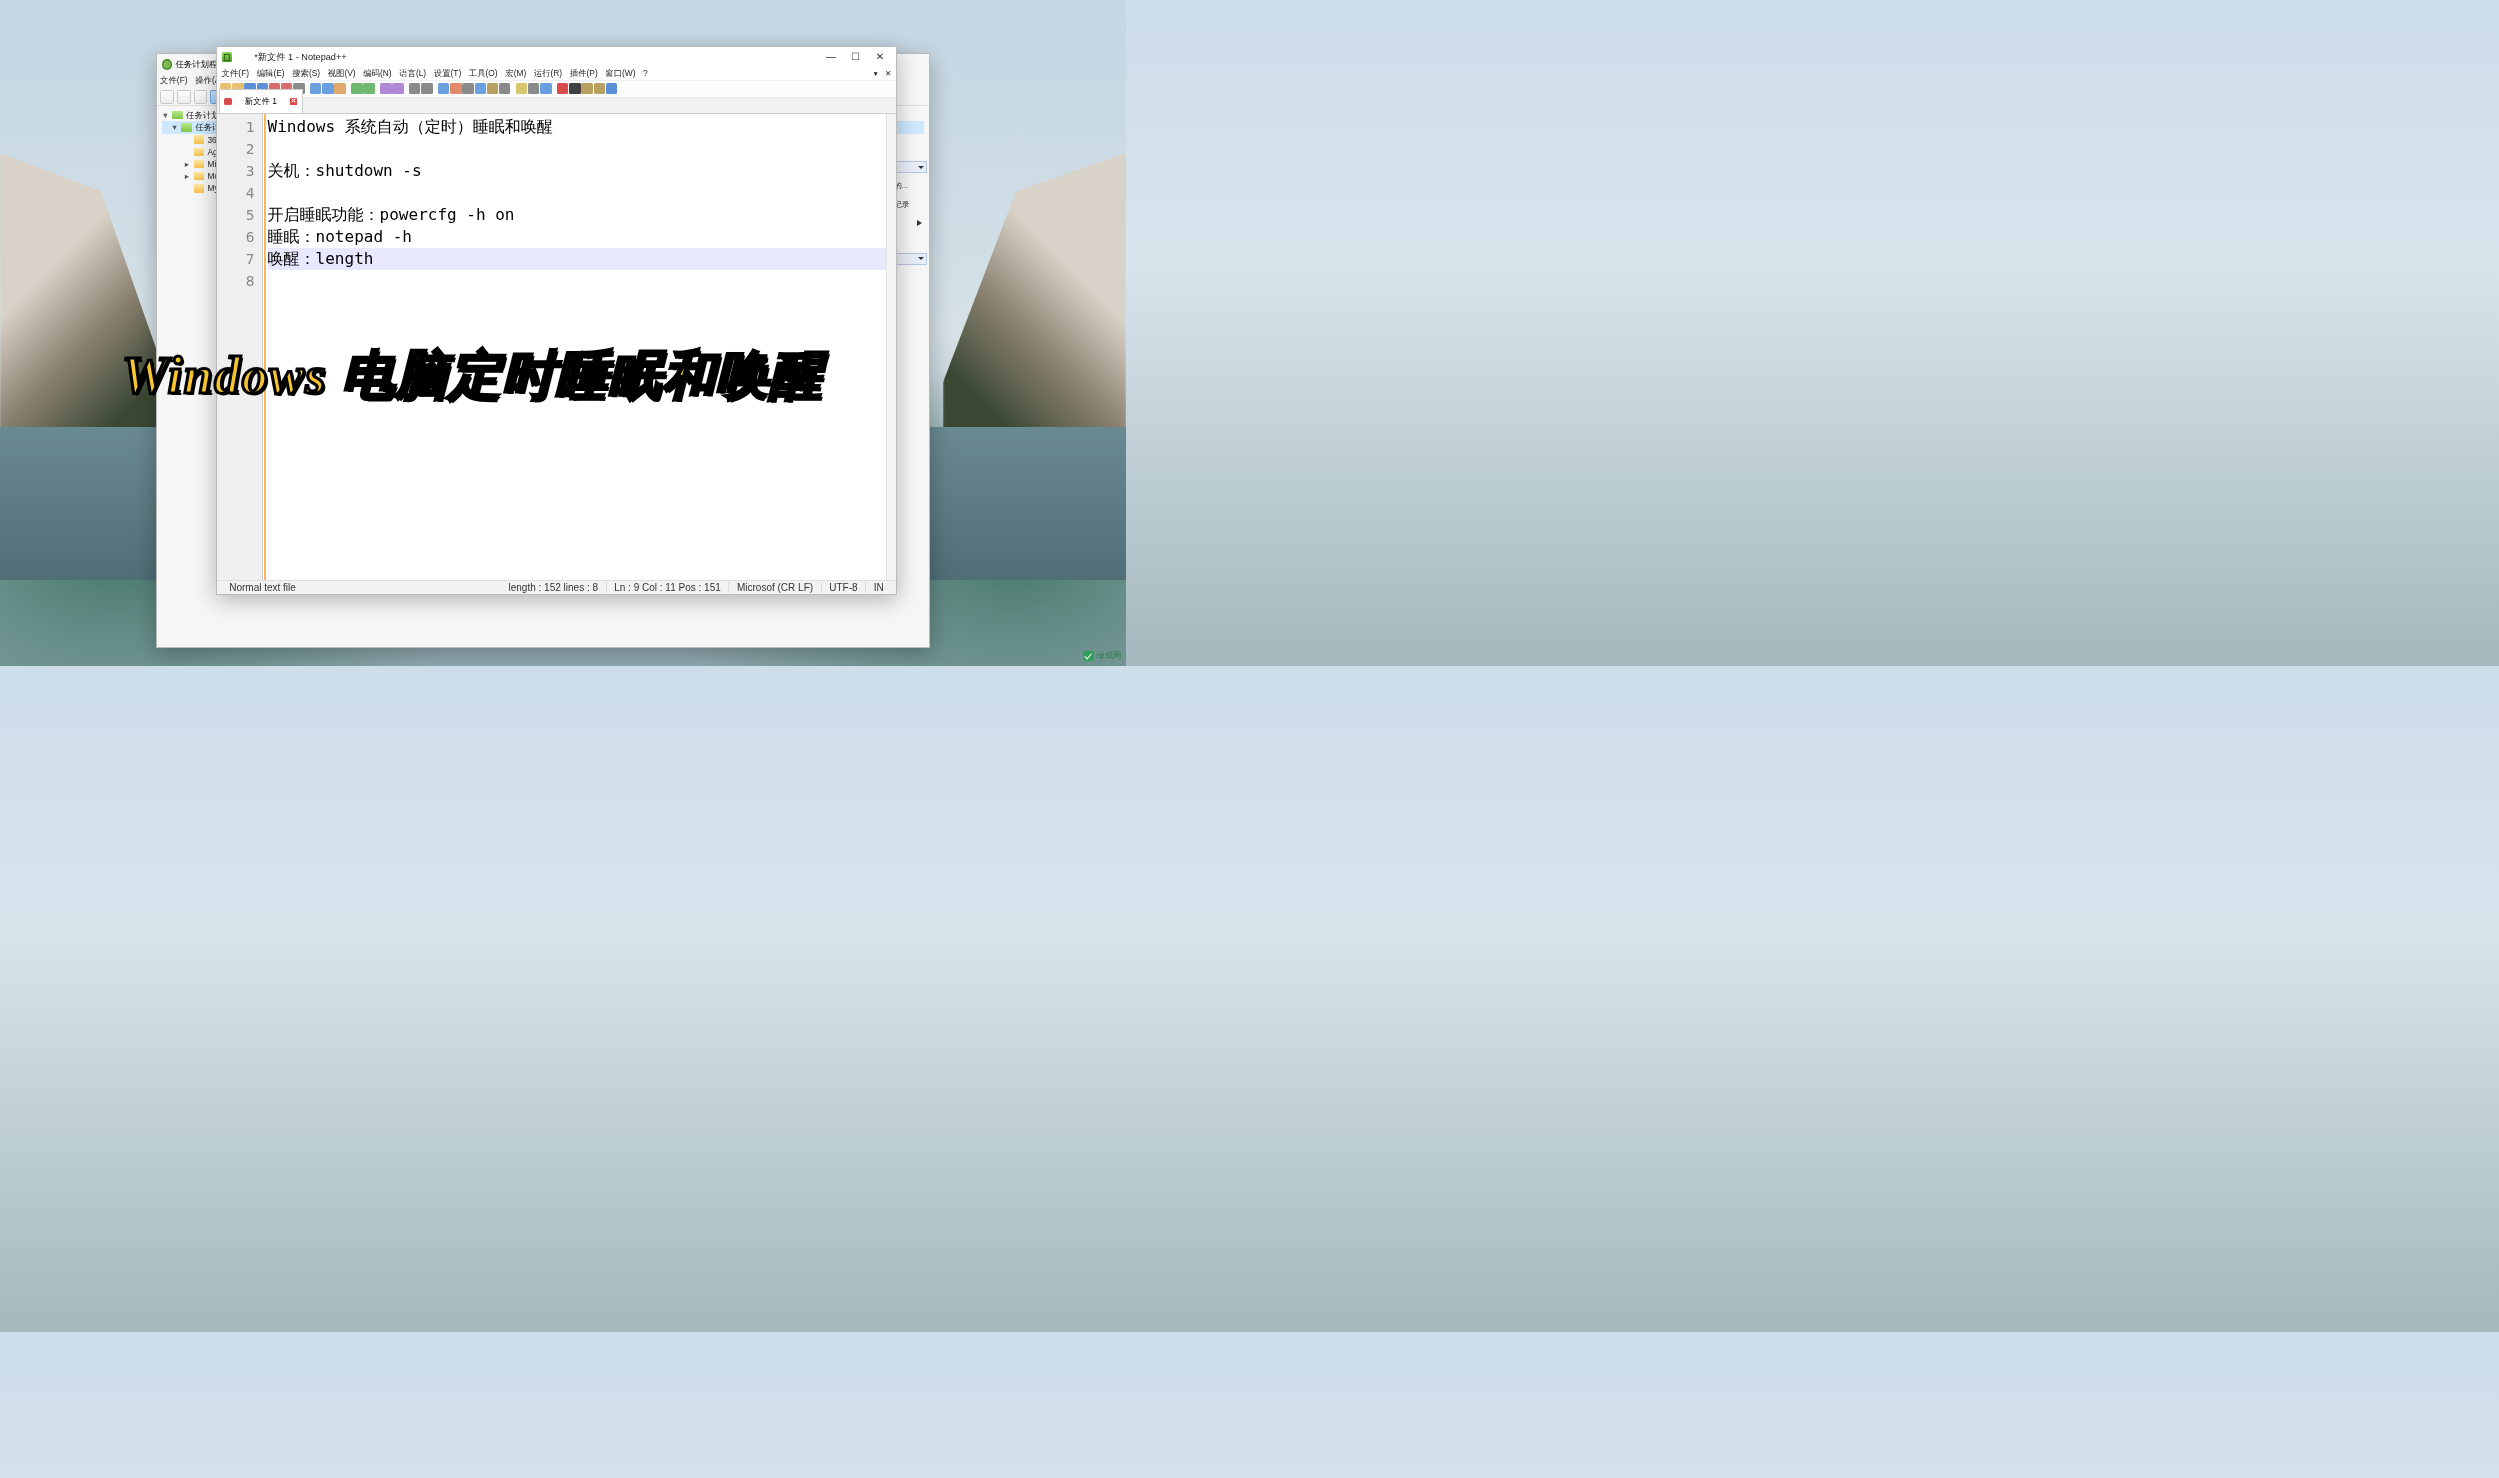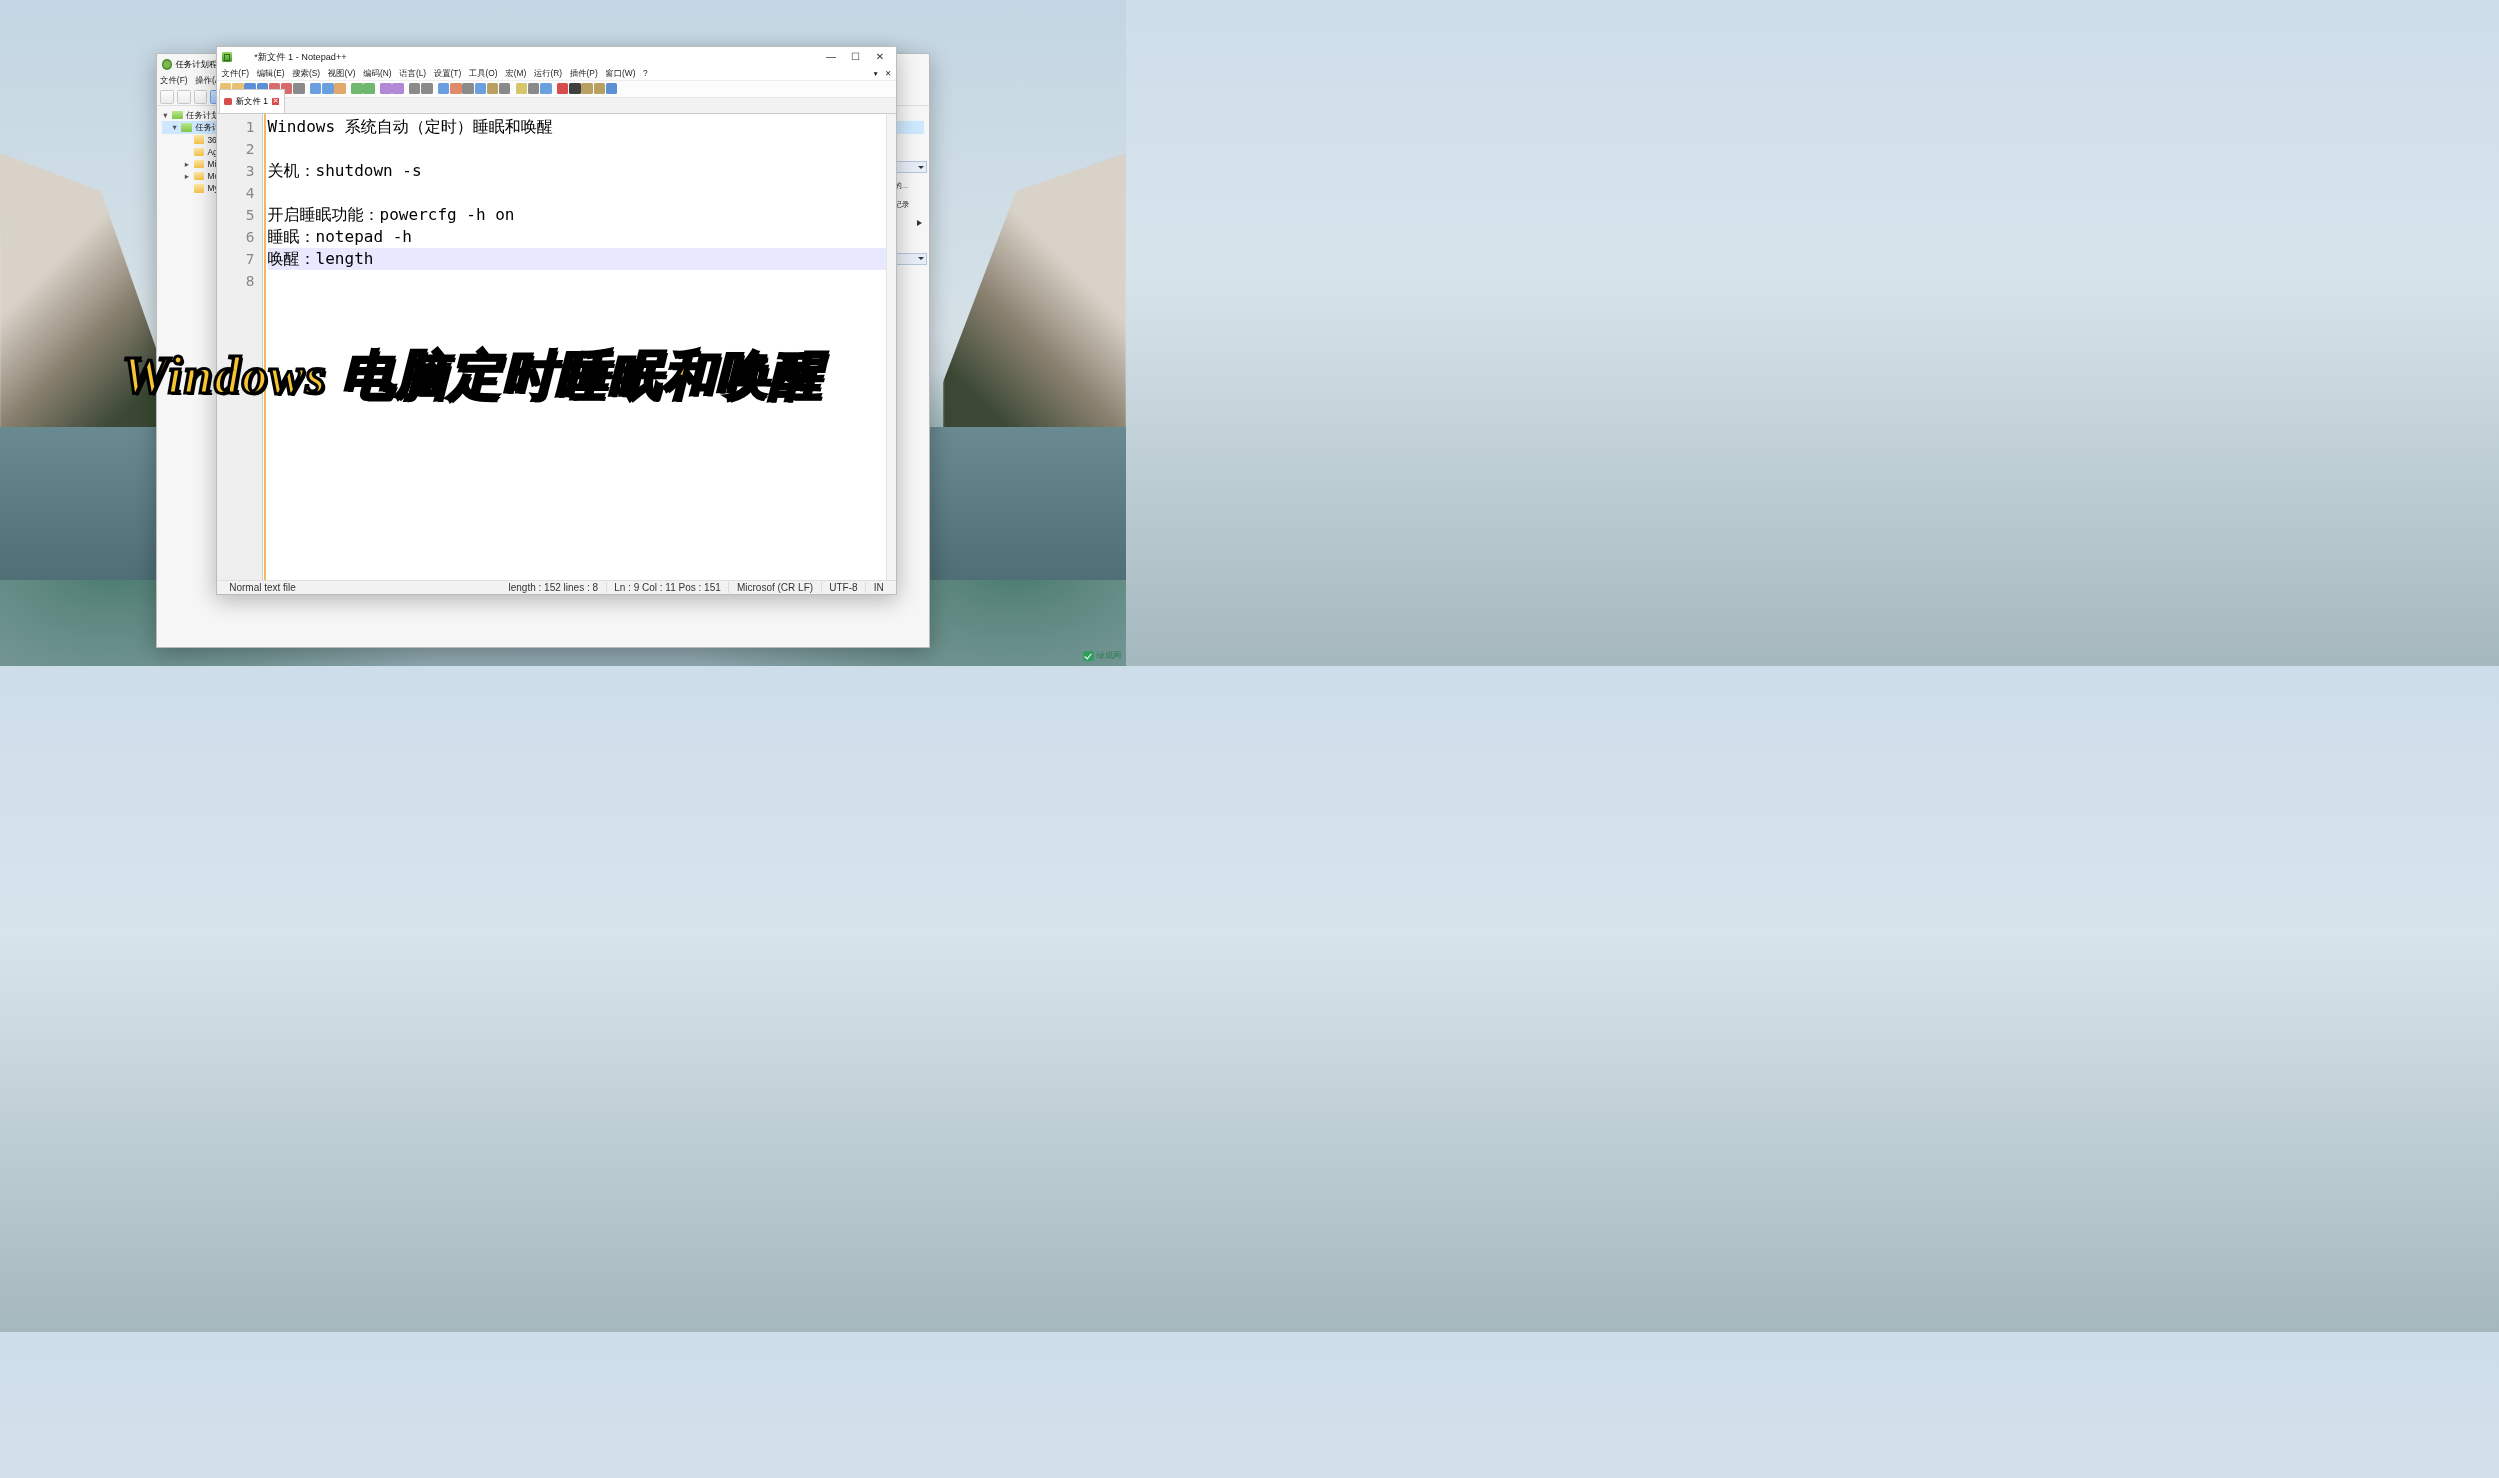--- a/index.html
+++ b/index.html
@@ -71,21 +71,21 @@
 .np-ico::after { content:""; position:absolute; left:2.3px; top:2.3px; width:4.6px; height:4.6px; border:0.8px solid #356e1a; }
 .np-title-text { flex: 1; font-size: 9.2px; color: #222; }
 .win-btns { display: flex; gap: 1.5px; }
 .win-btn { width: 23px; height: 15.3px; display: flex; align-items: center; justify-content: center; font-size: 10px; color: #333; border-radius: 1.5px; }
 .np-menu { height: 13.7px; display: flex; align-items: center; gap: 7.6px; padding: 0 4.6px; font-size: 8.4px; color: #222; border-bottom: 0.8px solid #eee; }
 .np-menu .sp { flex:1; }
 .np-tb { height: 17px; display: flex; align-items: center; padding: 0 3.1px; gap: 0.8px; border-bottom: 0.8px solid #e8e8e8; background: #fcfcfc; }
 .ic { width: 11.4px; height: 11.4px; border-radius: 1.5px; }
 .sep { width: 3.8px; }
 .np-tabbar { height: 15.3px; display: flex; align-items: flex-end; padding-left: 1.5px; background: #f2f2f2; }
-.np-tab { height: 24px; display: flex; align-items: center; gap: 4px; padding: 0 4.6px; background: #fff; border: 0.8px solid #ccc; border-bottom: none; font-size: 8.4px; }
+.np-tab { height: 24px; display: flex; align-items: center; gap: 13px; padding: 0 4.6px; background: #fff; border: 0.8px solid #ccc; border-bottom: none; font-size: 8.4px; }
 .tab-dot { width: 7.6px; height: 7.6px; background: #d84c4c; border-radius: 1.5px; }
 .tab-x { width: 7.6px; height: 7.6px; background: #d84c4c; color:#fff; display:flex;align-items:center;justify-content:center;font-size:6.9px;line-height:1; }
 .editor { flex: 1; display: flex; background: #fff; border-top: 0.8px solid #ccc; position: relative; }
 .gutter { width: 46px; background: #efefef; border-right: 0.8px solid #ccc; padding-top: 2.3px; }
 .gutter .ln { height: 22px; line-height: 22px; text-align: right; padding-right: 7.6px; font-size: 14.5px; color: #888; font-family: Consolas, monospace; }
 .margin-line { position: absolute; left: 47px; top: 0; bottom: 0; width: 1.5px; background: #f5b860; }
 .code { flex: 1; padding-top: 2.3px; font-family: "SimSun","NSimSun",Consolas,monospace; font-size: 16px; line-height: 22px; color: #000; white-space: pre; padding-left: 4.6px; position: relative; }
 .code-line { height: 22px; }
 .code-line.caret-line { background: #e8e8ff; }
 .scrollbar-v { position: absolute; right: 0; top: 0; bottom: 0; width: 10px; background: #f4f4f4; border-left: 0.8px solid #e4e4e4; }

